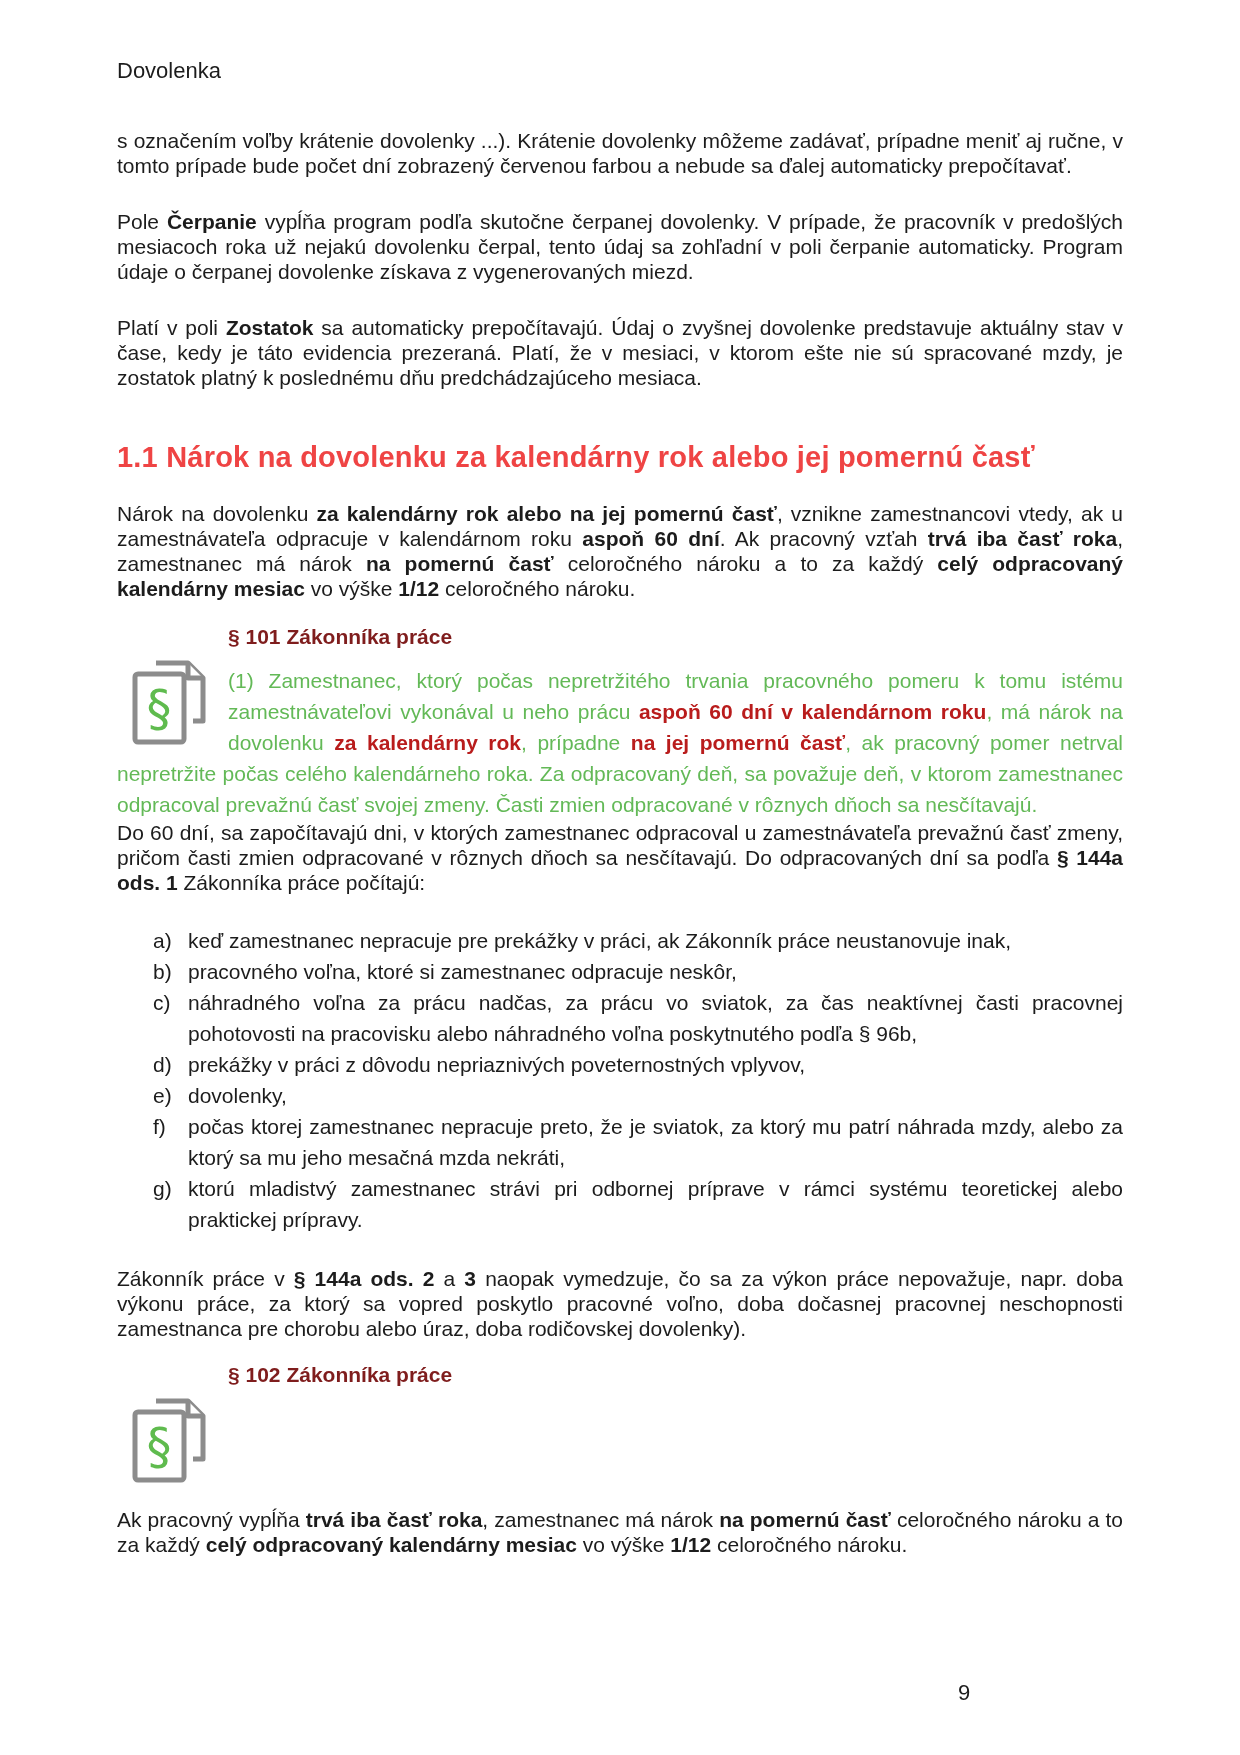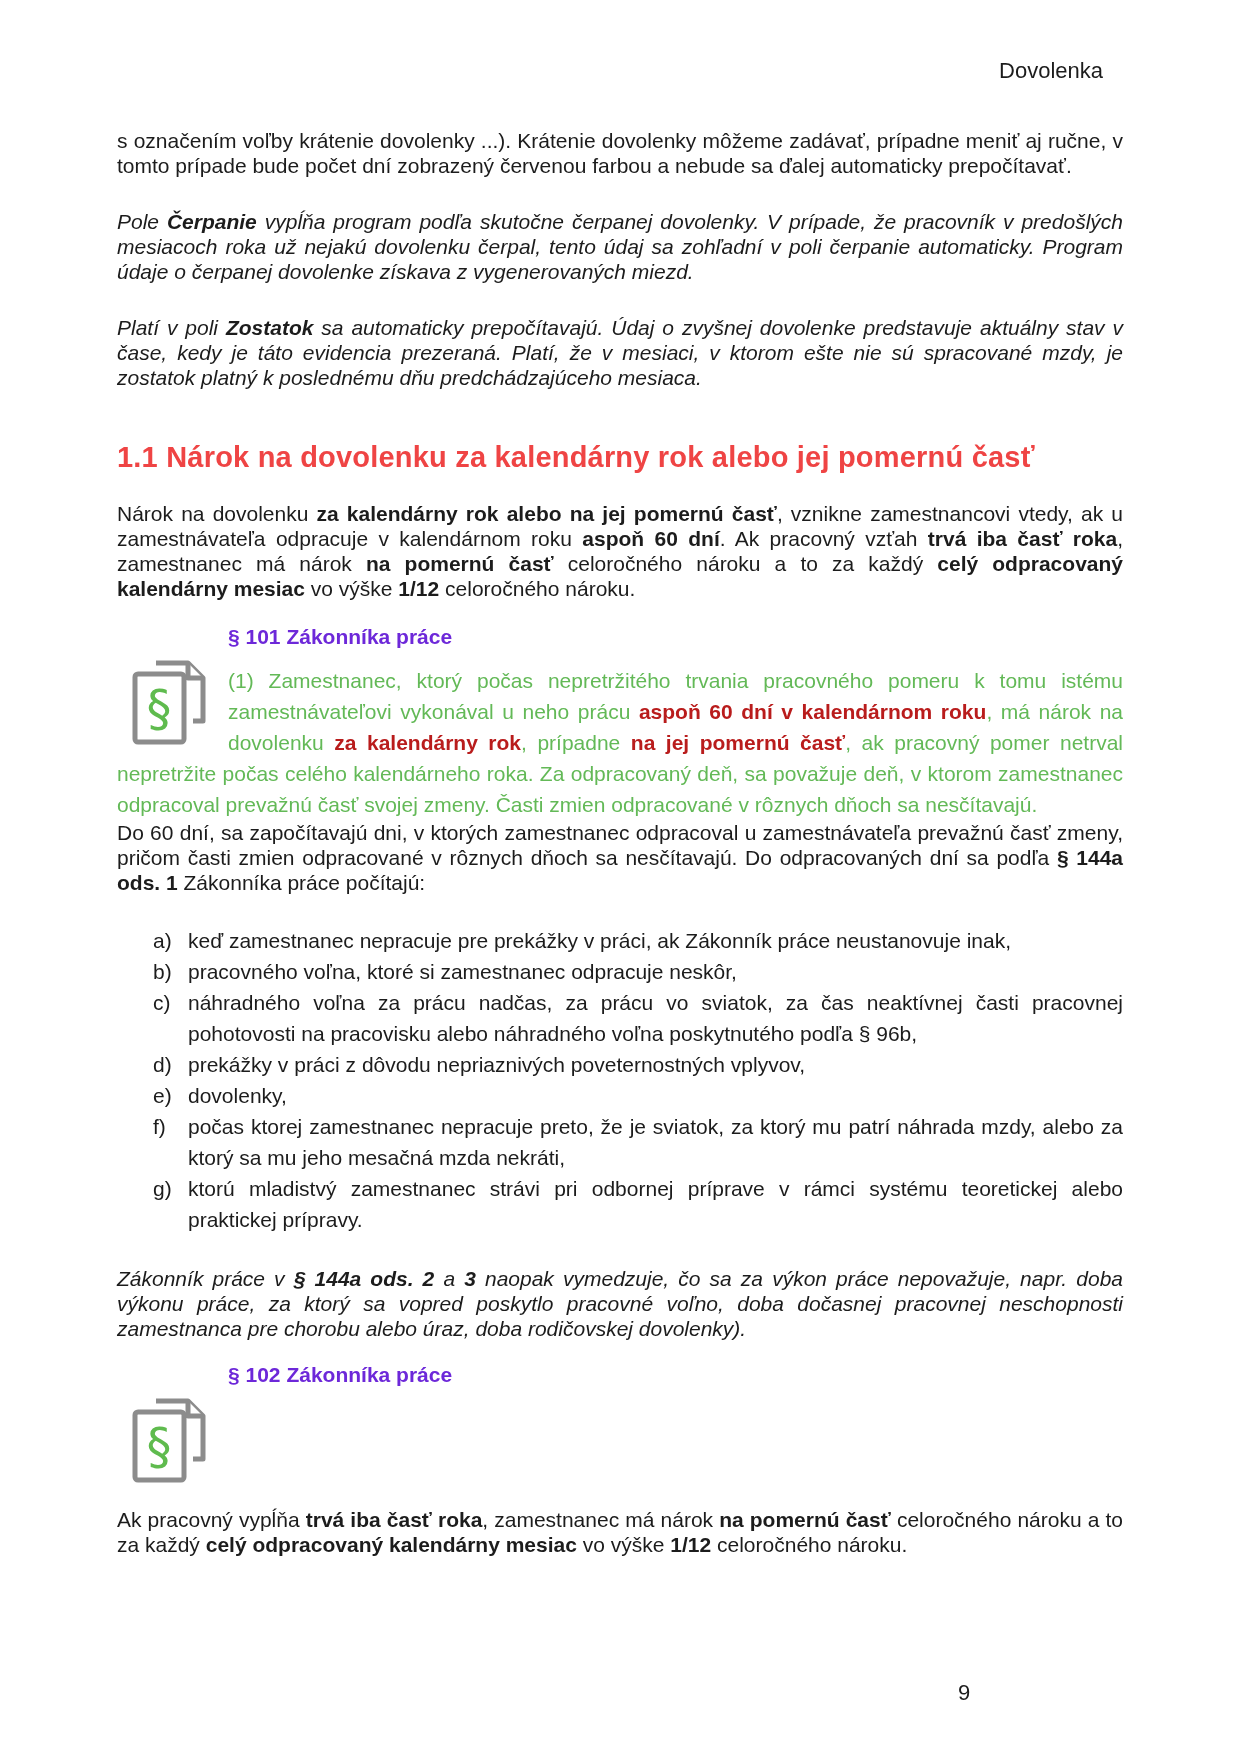--- a/index.html
+++ b/index.html
@@ -7,57 +7,56 @@
   body {
     width:1240px; height:1755px;
     font-family:"Liberation Sans", sans-serif;
     color:#1c1c1c;
     position:relative;
     overflow:hidden;
   }
   .page { padding:58px 117px 0 117px; }
 
   .doc-header {
-    text-align:right;
     font-size:22px;
     line-height:26px;
     padding-right:20px;
     color:#1c1c1c;
   }
 
   p.body {
     font-size:21px;
     line-height:25px;
     text-align:justify;
   }
   p.body b { font-weight:700; }
 
   .mt-first { margin-top:44px; }
-  .mt-para  { margin-top:31px;font-style:italic; }
+  .mt-para  { margin-top:31px; }
 
   h2.section-heading {
     margin-top:49px;
     font-size:29px;
     line-height:36px;
     font-weight:700;
     color:#ef4444;
     letter-spacing:0.2px;
   }
   .mt-after-heading { margin-top:26px; }
 
   .law-block {
     display:flow-root;
     margin-top:22px;
   }
   .law-heading {
     margin-left:111px;
     font-size:21px;
     line-height:28px;
     font-weight:700;
-    color:#6d28d9;
+    color:#7f1d1d;
   }
   .law-text {
     margin-top:14px;
     font-size:21px;
     line-height:31px;
     text-align:justify;
     color:#63b957;
   }
   .law-text b { font-weight:700; color:#b91c1c; }
 

